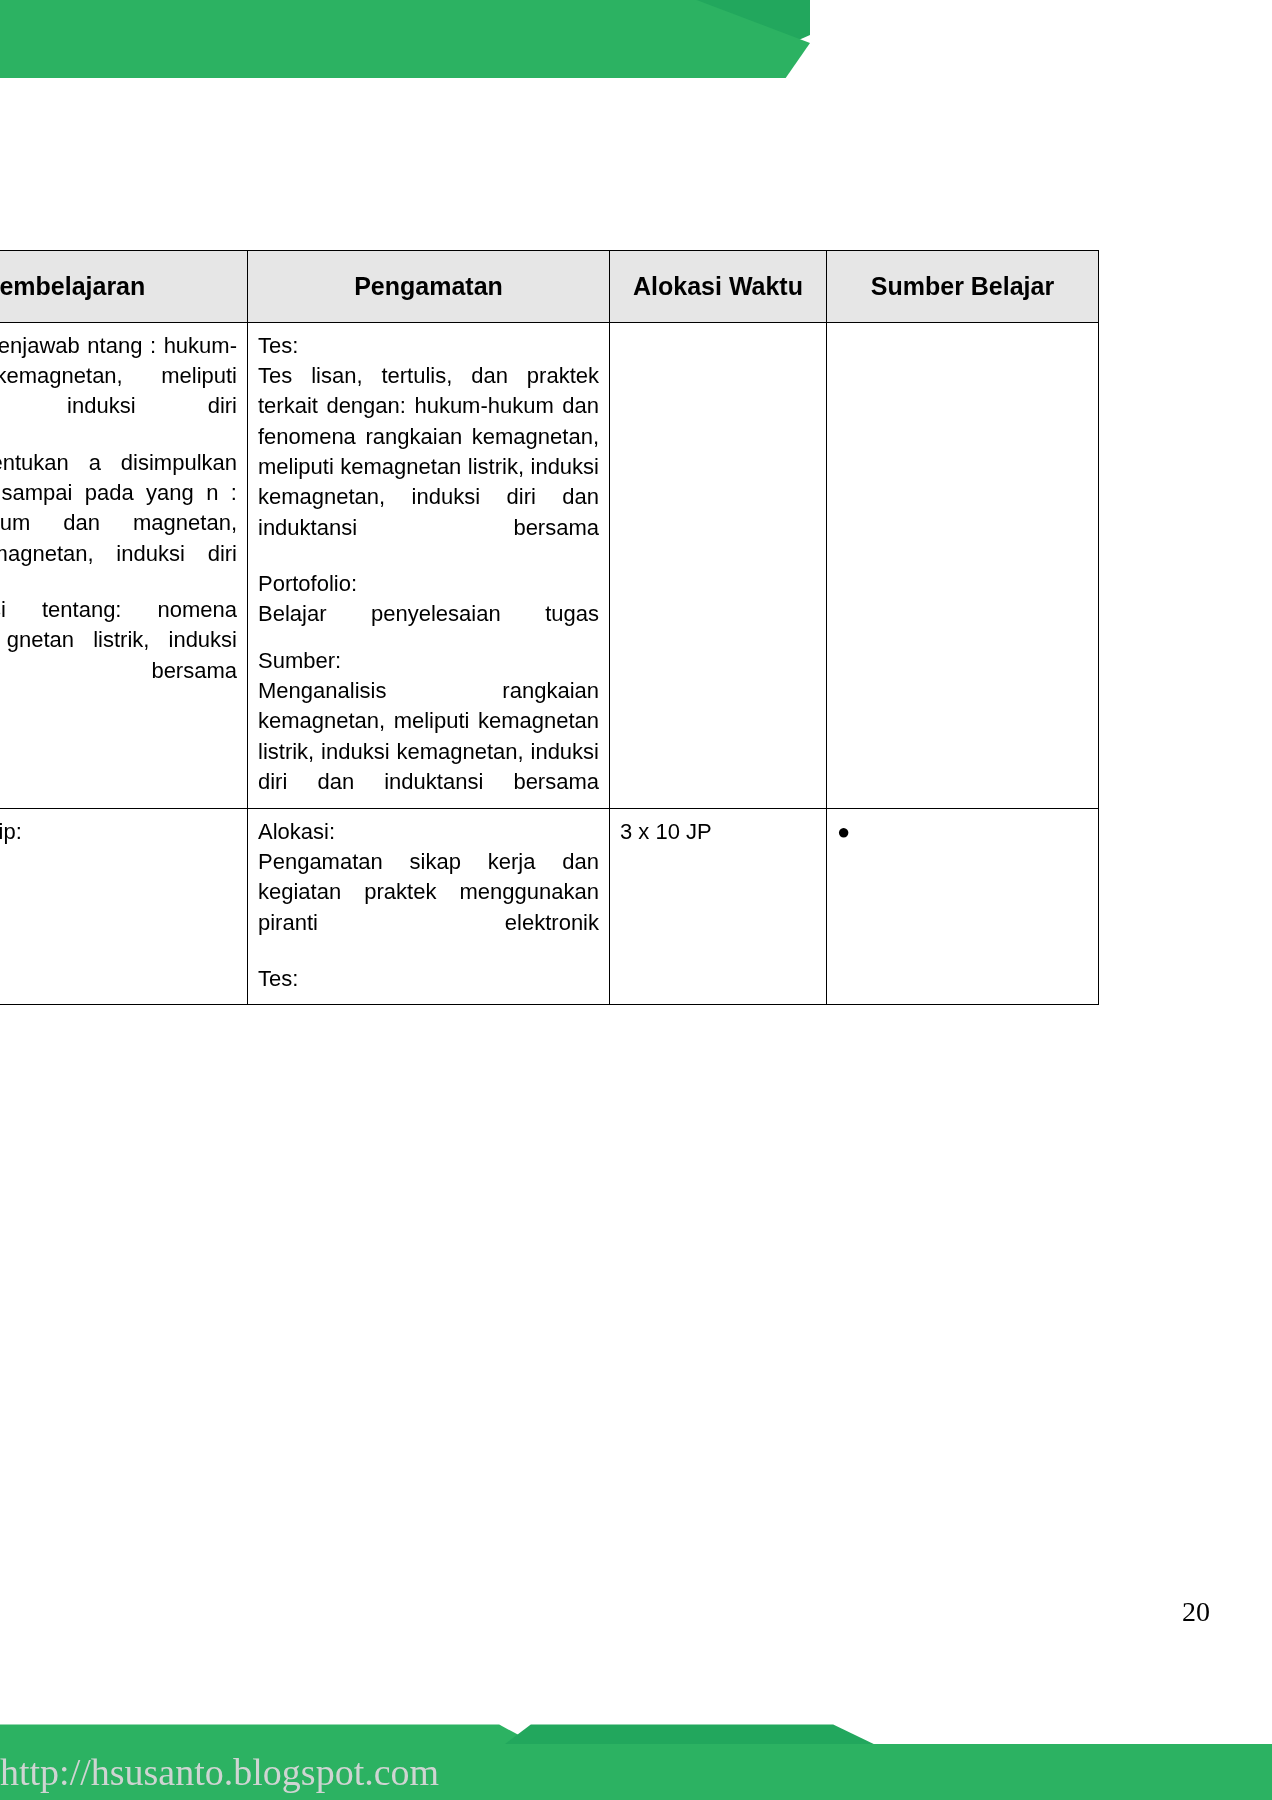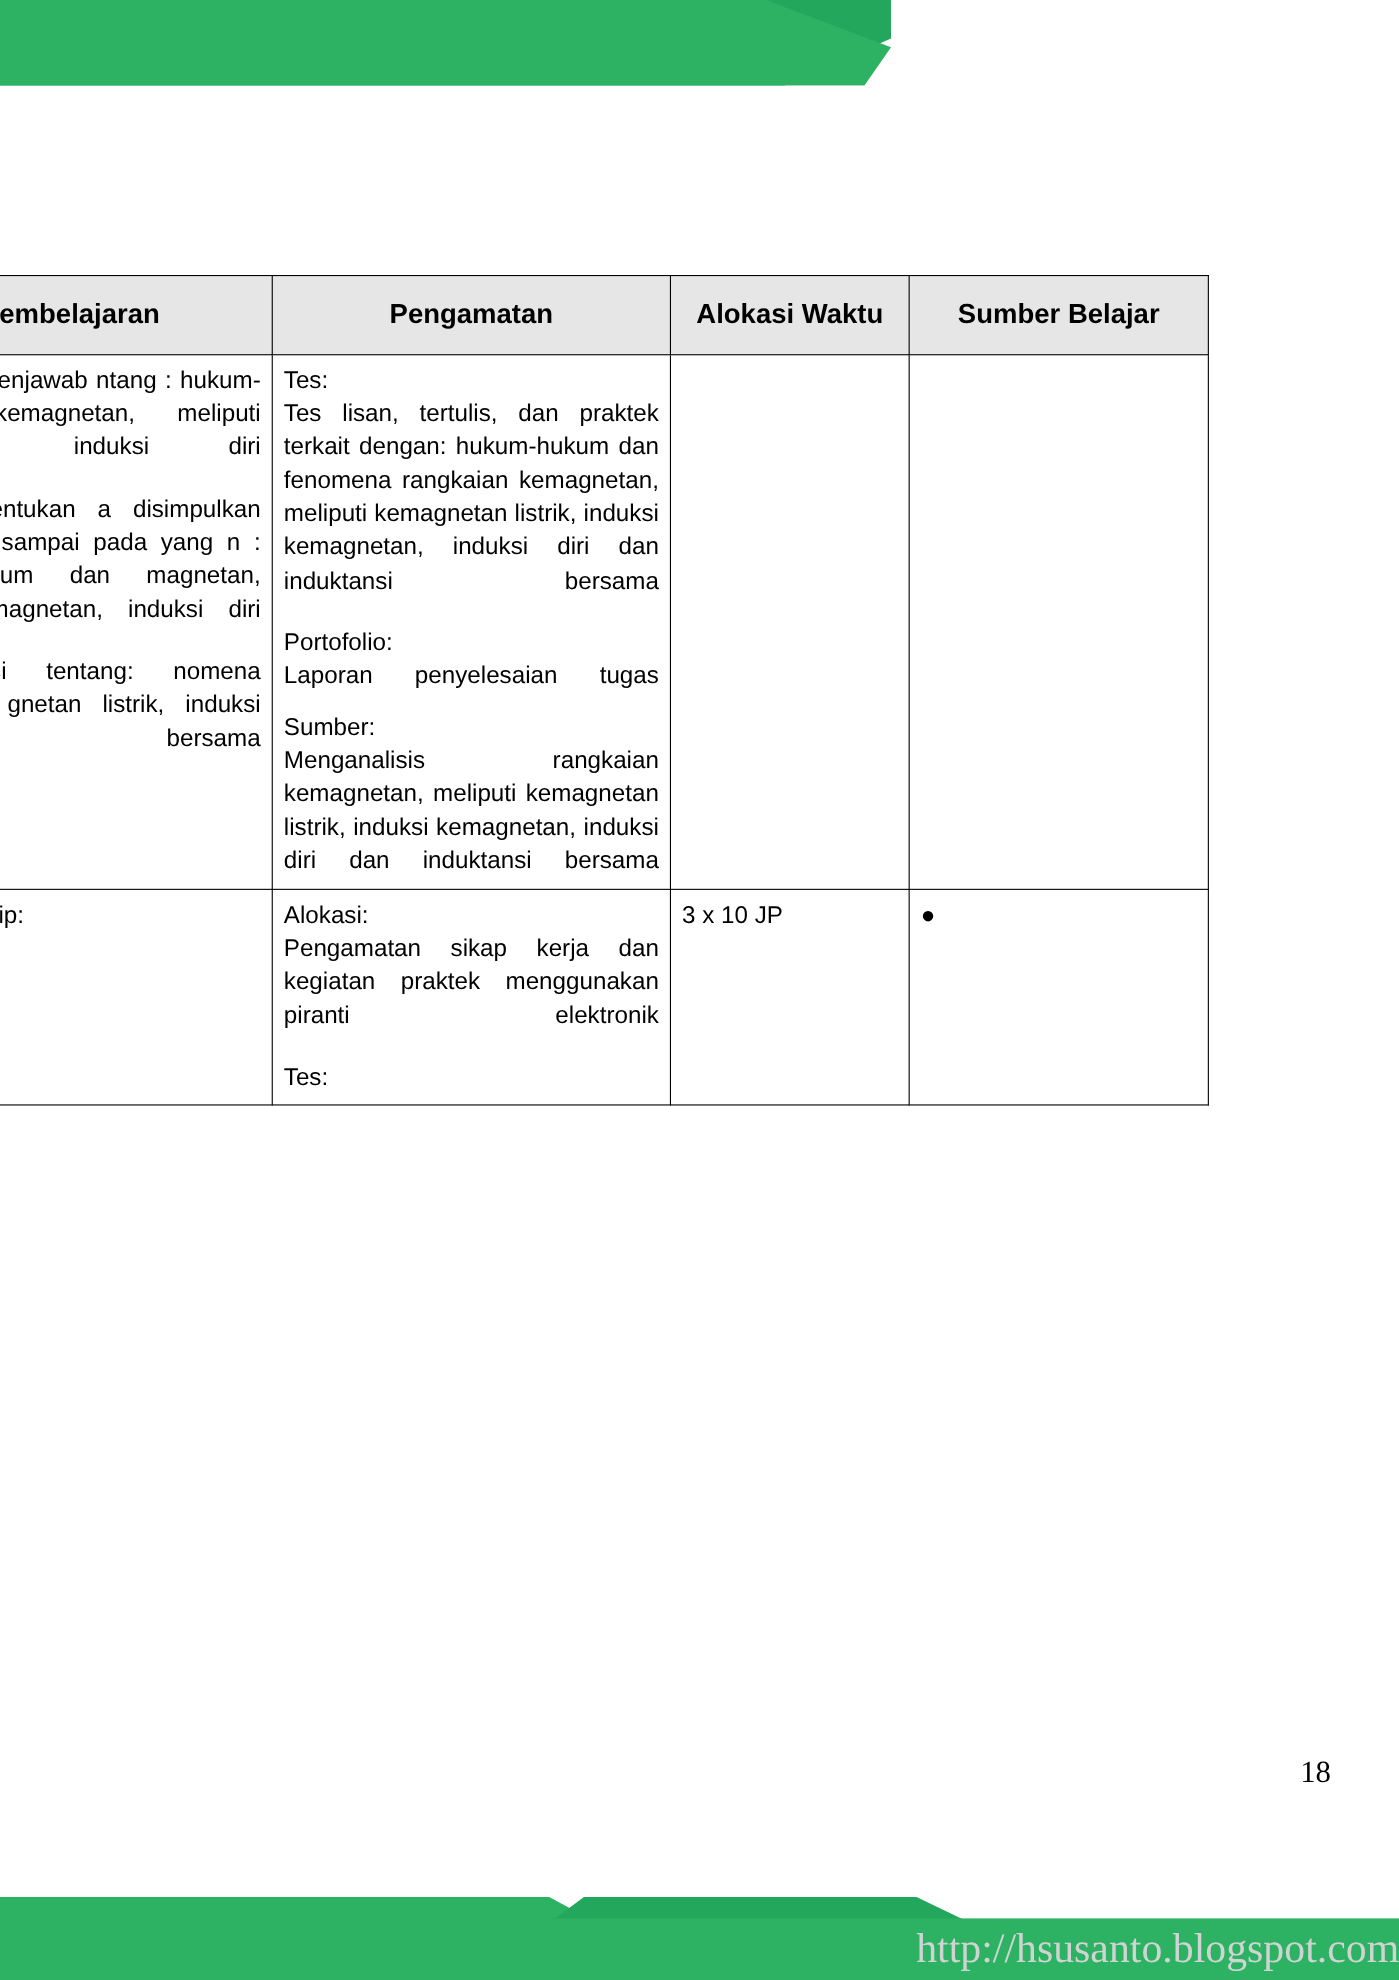--- a/index.html
+++ b/index.html
@@ -75,21 +75,21 @@
     bottom: 0;
     width: 100%;
     height: 56px;
     background: #2cb262;
   }
   .watermark {
     position: absolute;
     left: 0;
     bottom: 6px;
     width: 100%;
-    text-align: right;
+    text-align: left;
     font-family: "Liberation Serif", serif;
     font-size: 38px;
     color: #cfd4d2;
     letter-spacing: 0px;
     z-index: 5;
     white-space: nowrap;
   }
 
   
   .sheet {
@@ -171,21 +171,21 @@
           <p class="block just">dan menentukan a disimpulkan dengan a sampai pada yang n : hukum-hukum dan magnetan, meliputi magnetan, induksi diri</p>
           <div class="gap"></div>
           <p class="block just">seputalisasi tentang: nomena rangkaian gnetan listrik, induksi nduktansi bersama</p>
         </td>
 
         <td class="col-penilaian">
           <p class="block lbl">Tes:</p>
           <p class="block just">Tes lisan, tertulis, dan praktek terkait dengan: hukum-hukum dan fenomena rangkaian kemagnetan, meliputi kemagnetan listrik, induksi kemagnetan, induksi diri dan induktansi bersama</p>
           <div class="gap"></div>
           <p class="block lbl">Portofolio:</p>
-          <p class="block just">Laporan penyelesaian tugas</p>
+          <p class="block just">Belajar penyelesaian tugas</p>
           <div class="gap-sm"></div>
           <p class="block">Sumber:</p>
           <p class="block just">Menganalisis rangkaian kemagnetan, meliputi kemagnetan listrik, induksi kemagnetan, induksi diri dan induktansi bersama</p>
         </td>
 
         <td class="col-alokasi"></td>
         <td class="col-sumber"></td>
       </tr>
 
       <tr>
@@ -205,20 +205,20 @@
         </td>
 
         <td class="col-alokasi">3 x 10 JP</td>
         <td class="col-sumber bullet">●</td>
       </tr>
 
     </tbody>
   </table>
 </div>
 
-<div class="page-number">18</div>
+<div class="page-number">20</div>
 
 <div class="bottom-banner">
   <div class="b1"></div>
   <div class="b2"></div>
   <div class="b3"></div>
 </div>
 <div class="watermark">http://hsusanto.blogspot.com</div>
 
 </body></html>

